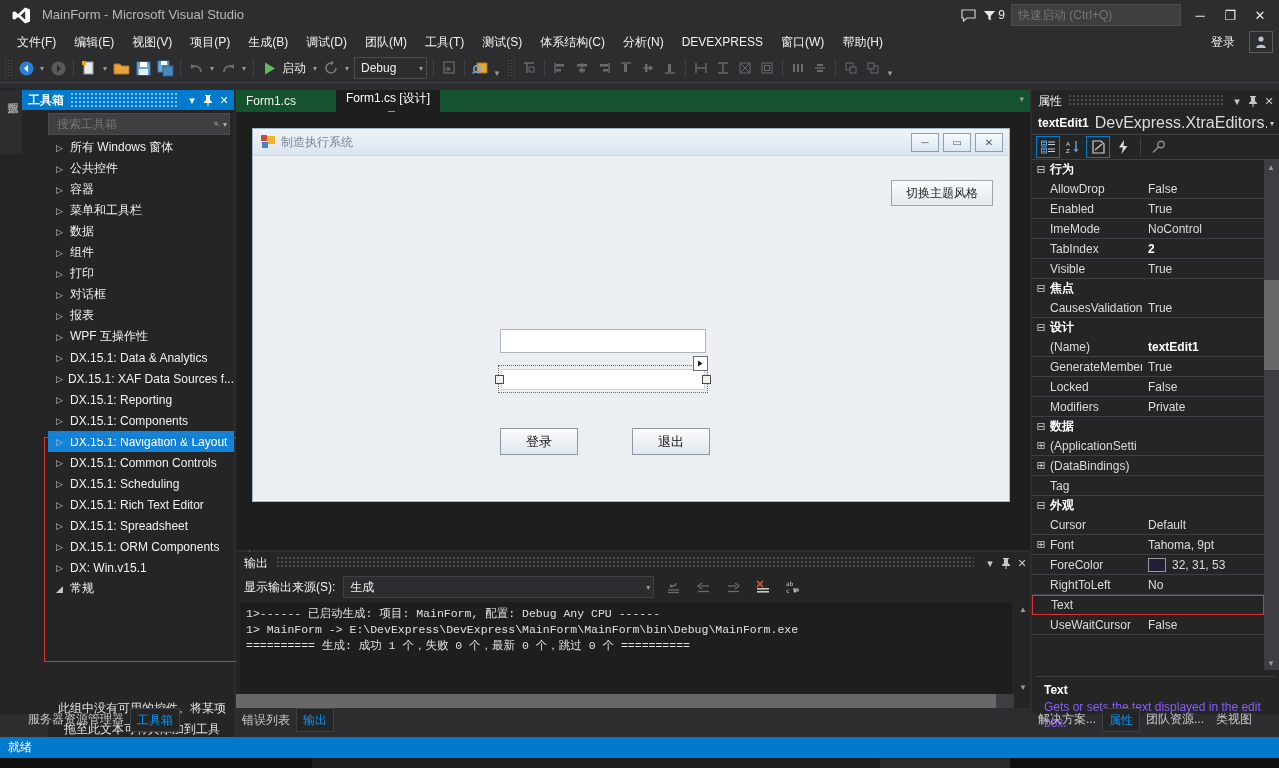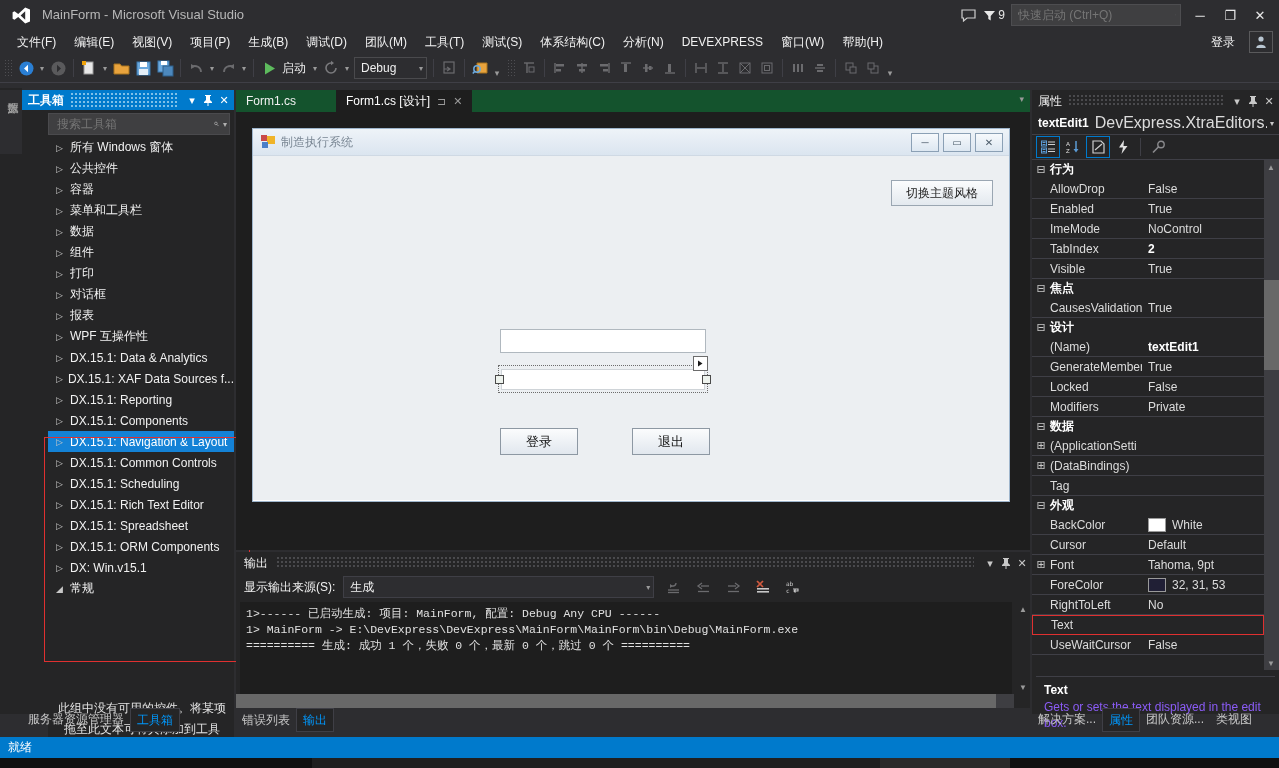--- a/index.html
+++ b/index.html
@@ -564,21 +564,21 @@
 
   <div class="lb-tabs">
     <div class="lb-tab">服务器资源管理器</div>
     <div class="lb-tab active">工具箱</div>
   </div>
 
   <div class="doctabs">
     <div class="dtab" style="left:0;">
       <span>Form1.cs</span>
     </div>
-    <div class="dtab active" style="left:100px;">
+    <div class="dtab active" style="left:100px;flex-direction:column;">
       <span>Form1.cs [设计]</span>
       <span class="pin">⊐</span>
       <span class="x">✕</span>
     </div>
     <div class="dt-caret">▾</div>
   </div>
 
   <div class="designer">
     <div class="frm">
       <div class="frm-cap">
@@ -841,27 +841,20 @@
       <div class="prow">
           <span class="k">Tag</span>
           <span class="v"></span>
         </div>
 
       <div class="pcat">
           <span class="exp">⊟</span>
           <span>外观</span>
         </div>
       <div class="prow">
-          <span class="k">BackColor</span>
-          <span class="v">
-            <span class="swatch" style="background:#ffffff;"></span>
-            <span>White</span>
-          </span>
-        </div>
-      <div class="prow">
           <span class="k">Cursor</span>
           <span class="v">Default</span>
         </div>
       <div class="prow expandable">
           <span class="k">
             <span class="exp">⊞</span>
             <span class="lbl">Font</span>
           </span>
           <span class="v">Tahoma, 9pt</span>
         </div>

